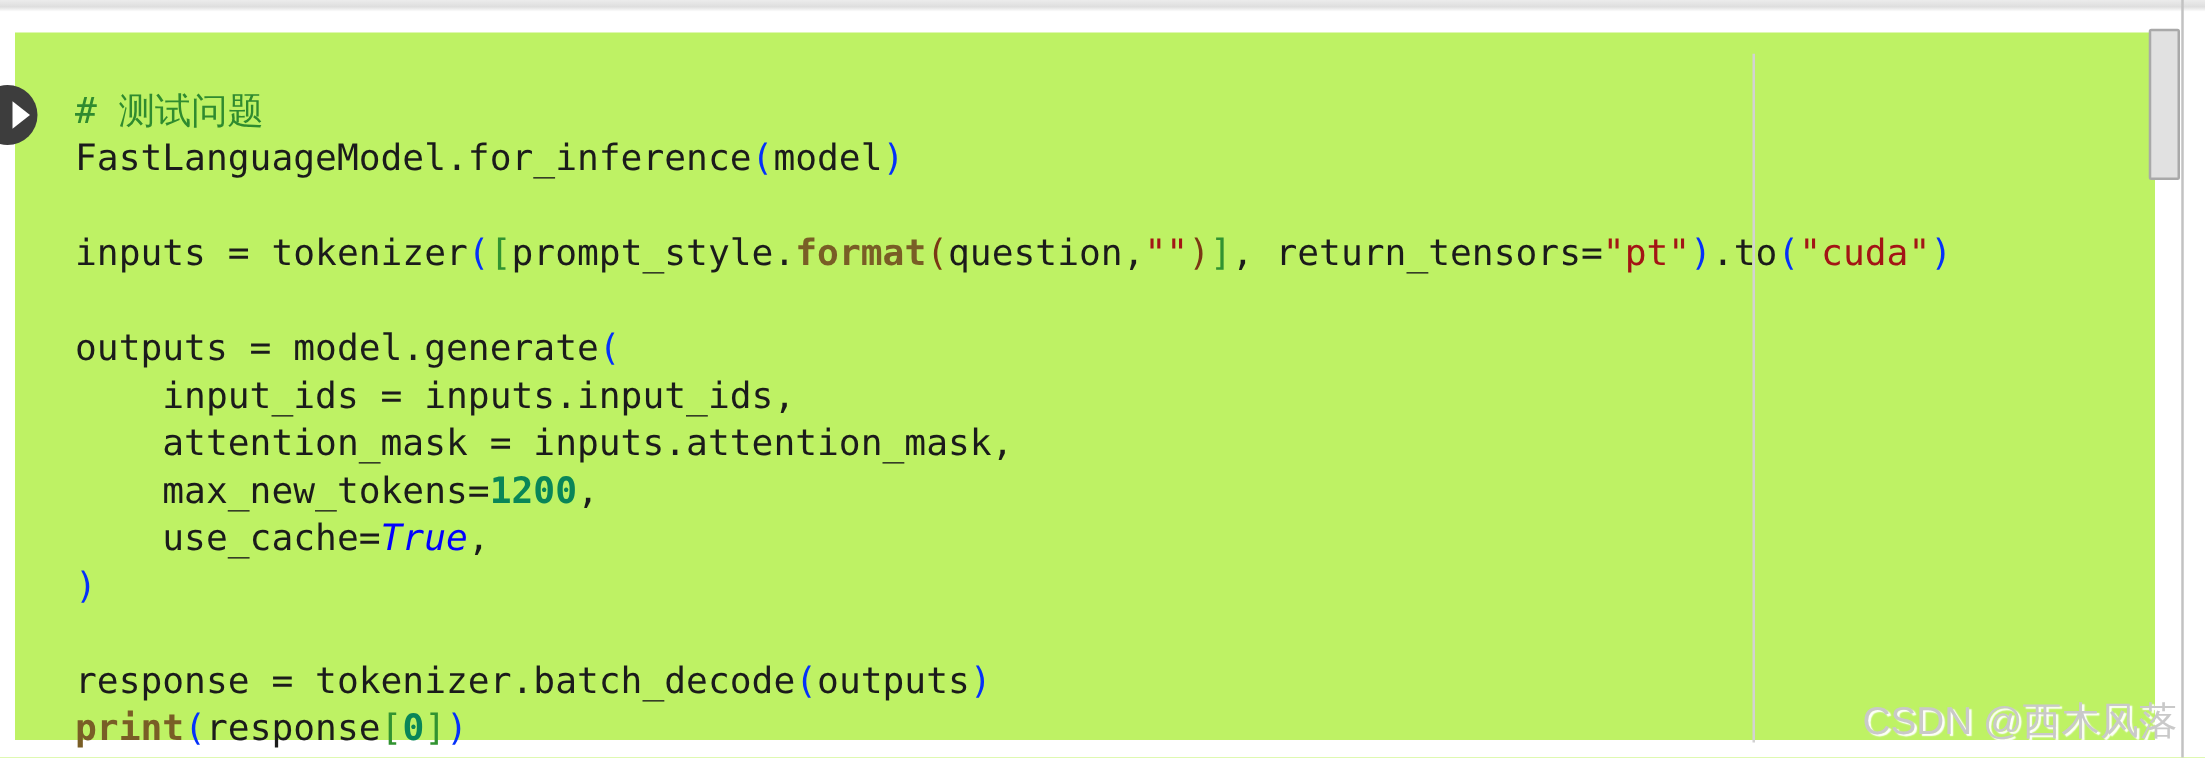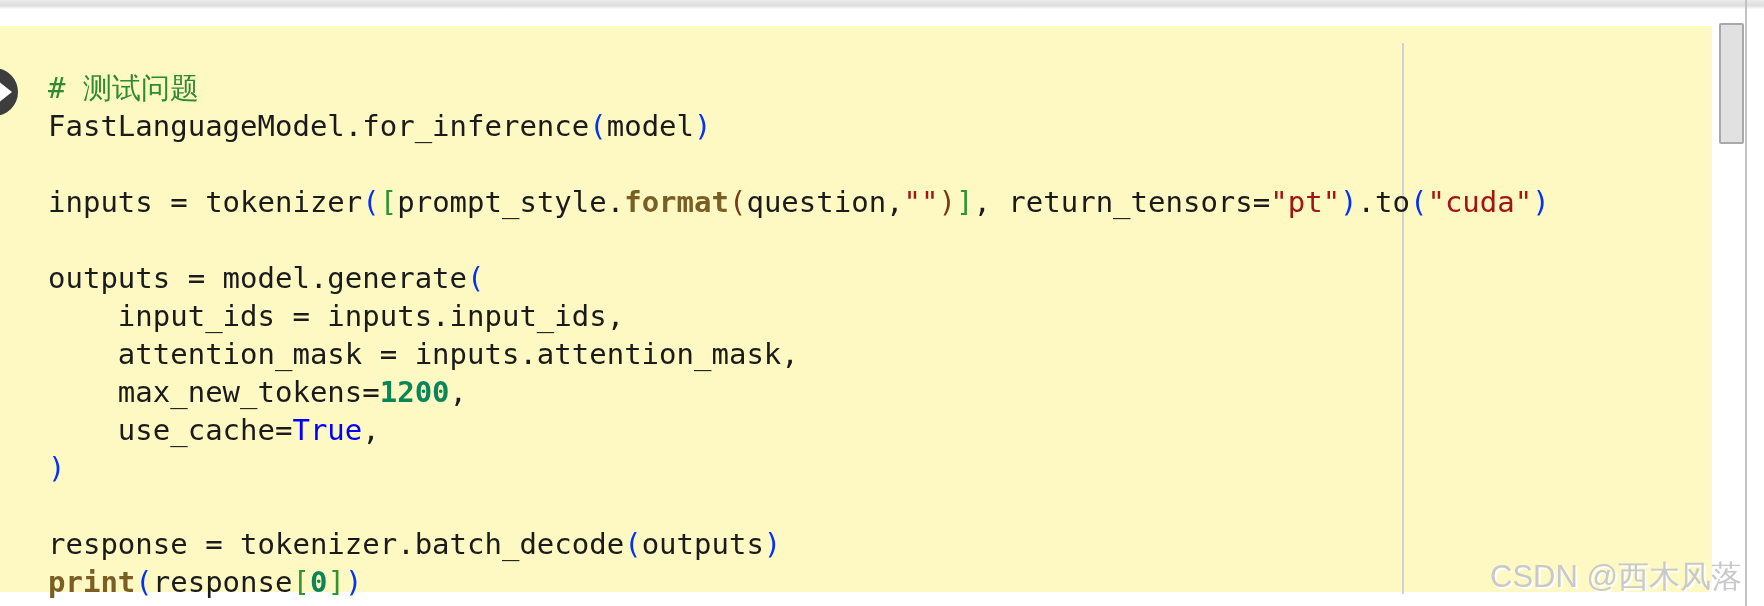--- a/index.html
+++ b/index.html
@@ -8,22 +8,22 @@
     background:#ffffff;
     font-family:"Liberation Sans", sans-serif;
   }
   
   .top-shadow{
     position:absolute;left:0;top:0;width:1764px;height:9px;
     background:linear-gradient(to bottom,#ececec 0%,#dedede 60%,#fcfcfc 100%);
   }
   
   .cell{
-    position:absolute;left:0;top:26px;width:1712px;height:566px;
-    background:#fef9c3;
+    position:absolute;left:12px;top:26px;width:1712px;height:566px;
+    background:#bef264;
   }
   
   .run-btn{
     position:absolute;left:-30px;top:42px;width:48px;height:48px;
     border-radius:50%;background:#3d3d3d;cursor:pointer;
   }
   .run-btn .tri{
     position:absolute;left:28px;top:13px;width:0;height:0;
     border-top:11px solid transparent;border-bottom:11px solid transparent;
     border-left:14px solid #ffffff;
@@ -35,21 +35,21 @@
     font-size:29px;line-height:38px;
     color:var(--default);
     white-space:pre;
     z-index:2;
   }
   .code-line{height:38px;}
   .tok-default{color:var(--default);}
   .tok-comment{color:var(--comment);}
   .tok-string{color:var(--string);}
   .tok-number{color:var(--number);font-weight:bold;}
-  .tok-keyword{color:var(--keyword);}
+  .tok-keyword{color:var(--keyword);font-style:italic;}
   .tok-builtin{color:var(--builtin);font-weight:bold;}
   .tok-b1{color:var(--bracket1);}
   .tok-b2{color:var(--bracket2);}
   .tok-b3{color:var(--bracket3);}
   
   .divider{
     position:absolute;left:1402px;top:43px;width:2px;height:551px;
     background:#d2d2d2;z-index:1;
   }
   

